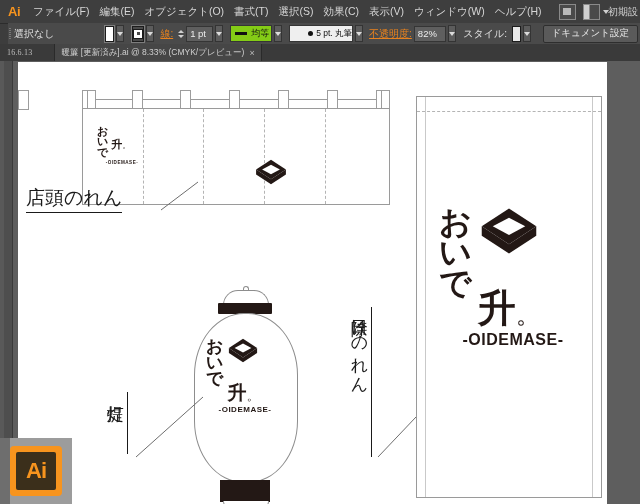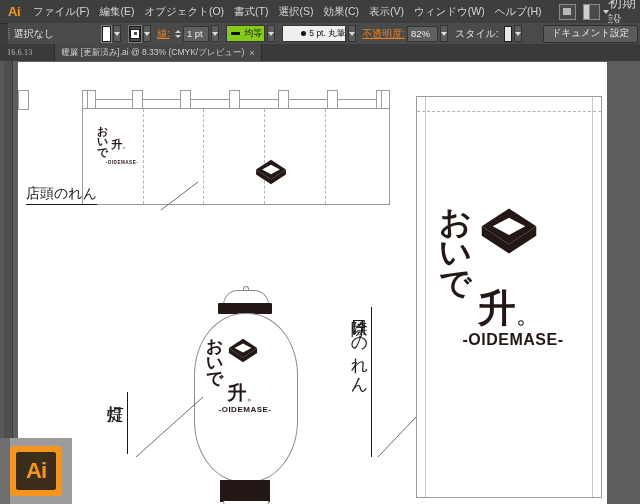--- a/index.html
+++ b/index.html
@@ -33,21 +33,21 @@
   .mb-icon i{display:block;width:8px;height:7px;background:#b9b9b9;font-style:normal;}
   .mb-icon2{display:flex;align-items:center;margin-left:4px;}
   .mb-icon2 .sq{width:15px;height:14px;border:1px solid #8a8a8a;background:#6f6f6f;
     display:flex;}
   .mb-icon2 .sq .l{width:5px;background:#cfcfcf;border-right:1px solid #8a8a8a;}
   .mb-icon2 .sq .r{flex:1;background:#4a4a4a;}
   .caret{width:0;height:0;border-left:3px solid transparent;border-right:3px solid transparent;
     border-top:4px solid #cfcfcf;margin-left:3px;}
   .workspace-lbl{
     position:absolute;right:2px;top:0;height:23px;display:flex;align-items:center;
-    color:#d0d0d0;font-size:14px;overflow:hidden;width:30px;
+    color:#d0d0d0;font-size:10px;overflow:hidden;width:30px;
   }
 
   
   .controlbar{
     position:absolute;left:8px;top:23px;width:640px;height:21px;
     background:#4a4a4a;border-bottom:1px solid #2f2f2f;
     display:flex;align-items:center;
   }
   .grip{width:6px;height:21px;display:flex;align-items:center;justify-content:center;}
   .grip span{display:block;width:2px;height:12px;
@@ -88,21 +88,21 @@
   .brush{
     width:60px;height:15px;background:#efefef;border:1px solid #353535;margin-left:7px;
     display:flex;align-items:center;gap:3px;padding-left:18px;
   }
   .brush .dot{width:5px;height:5px;border-radius:50%;background:#111;}
   .brush .t{font-size:8.5px;color:#111;white-space:nowrap;}
   .style-sw{width:13px;height:14px;background:#e8e8e8;border:1px solid #1c1c1c;margin-left:5px;}
   .btn{
     height:16px;background:#5a5a5a;border:1px solid #2e2e2e;border-radius:2px;
     color:#e8e8e8;font-size:9.5px;display:flex;align-items:center;padding:0 8px;
-    margin-left:21px;white-space:nowrap;
+    margin-left:12px;white-space:nowrap;
   }
   .btn.edge{margin-left:4px;width:8px;padding:0;}
 
   
   .tabbar{
     position:absolute;left:0;top:44px;width:640px;height:17px;
     background:#3a3a3a;border-bottom:1px solid #262626;display:flex;align-items:center;
   }
   .tab-ver{color:#bdbdbd;font-size:8px;margin-left:7px;letter-spacing:.2px;font-family:Liberation Serif, serif;}
   .tab{
@@ -182,21 +182,21 @@
     color:#231815;font-family:"Liberation Sans","DejaVu Sans",sans-serif;font-weight:bold;
     text-align:center;letter-spacing:.5px;white-space:nowrap;
   }
 
   
   .markbox{display:block;}
 
   
   .anno{position:absolute;color:#1a1a1a;}
   .anno-h{
-    font-family:"DejaVu Serif","Liberation Serif",serif;font-size:14px;
+    font-family:"DejaVu Serif","Liberation Serif",serif;font-size:19px;
     border-bottom:1.5px solid #1a1a1a;padding-bottom:1px;white-space:nowrap;
   }
   .anno-v{
     font-family:"DejaVu Serif","Liberation Serif",serif;font-size:17px;
     writing-mode:vertical-rl;text-orientation:upright;line-height:1.05;
     border-right:1.2px solid #1a1a1a;padding-right:3px;white-space:nowrap;
   }
 
   
   .dock{

